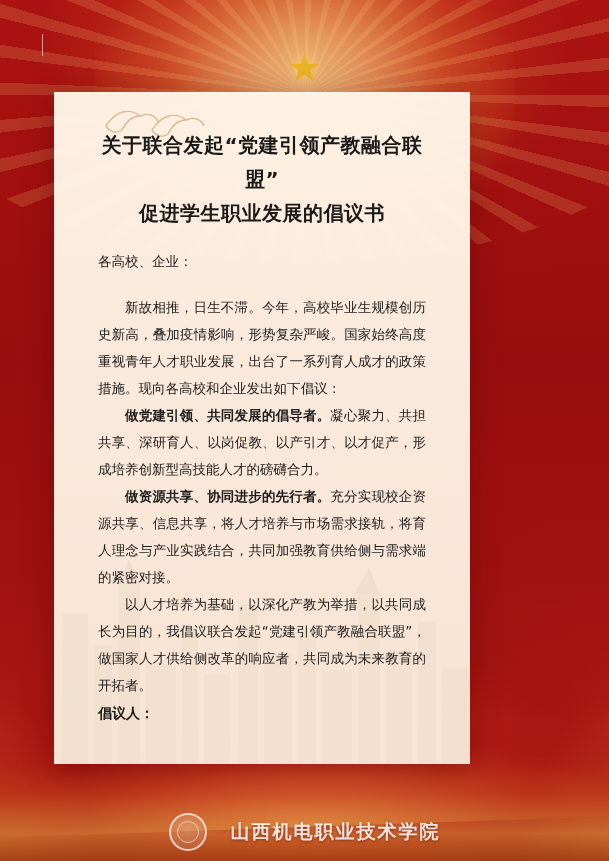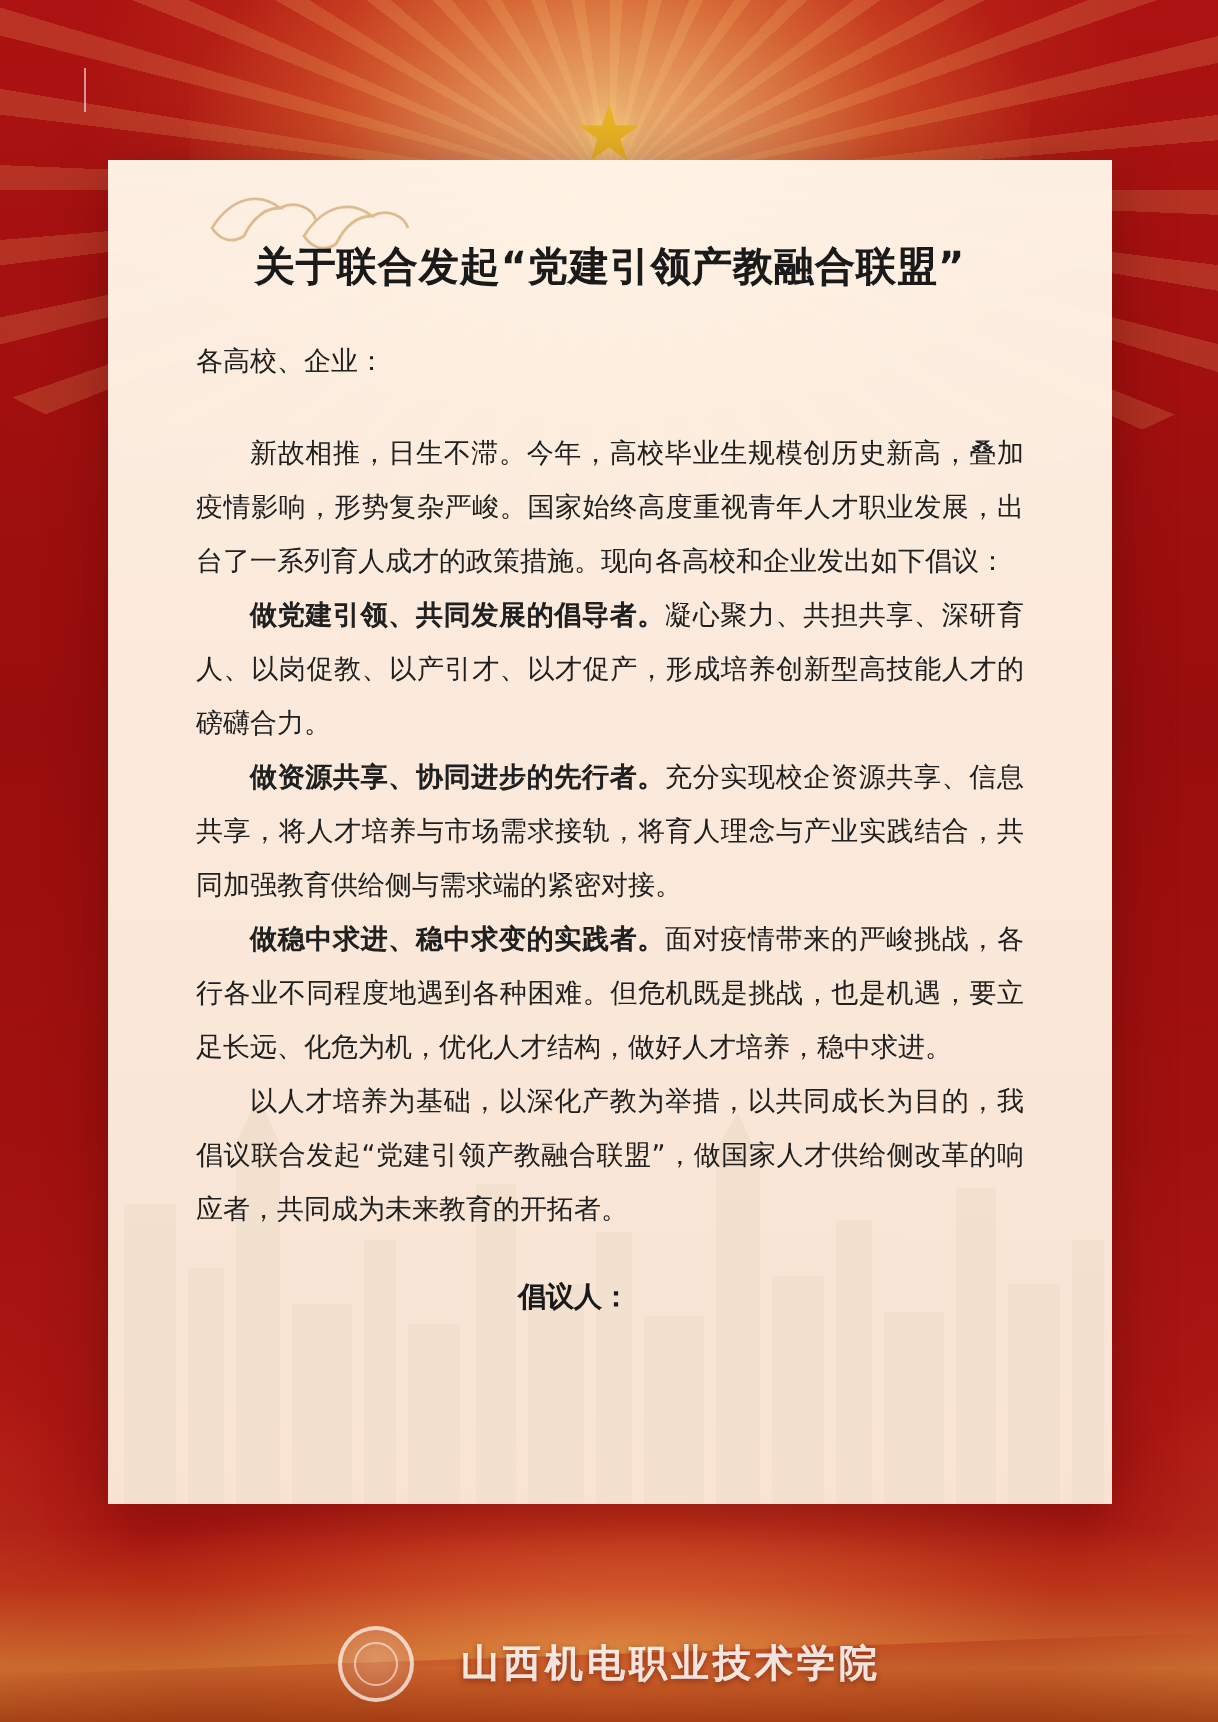--- a/index.html
+++ b/index.html
@@ -125,22 +125,22 @@
     font-size: 23px;
     font-weight: 700;
     letter-spacing: 1px;
     font-family: "DejaVu Sans", sans-serif;
   }
 
   
   .card {
     position: absolute;
     left: 54px;
-    top: 80px;
-    width: 502px;
+    top: 92px;
+    width: 416px;
     height: 672px;
     background:
       linear-gradient(180deg, rgba(255,245,232,0.97) 0%, rgba(255,243,228,0.96) 40%, rgba(252,238,222,0.95) 100%);
     box-shadow: 0 6px 28px rgba(60,0,0,0.35);
     overflow: hidden;
     z-index: 5;
   }
   .card-skyline {
     position: absolute;
     left: 0; right: 0; bottom: 0;
@@ -187,22 +187,22 @@
     margin: 0;
     text-indent: 27px;
     text-align: justify;
     font-family: "DejaVu Sans", sans-serif;
   }
   p.body b {
     font-weight: 700;
     margin-top: 28px;
   }
   .sign {
-    margin-top: 16px;
-    text-align: center;
+    margin-top: 0;
+    text-align: left;
     padding-right: 36px;
     color: #1a1a1a;
     font-size: 14px;
     font-weight: 700;
     line-height: 28px;
     font-family: "DejaVu Sans", sans-serif;
   }
 
   
   .seal {
@@ -292,37 +292,35 @@
       </g>
       <g fill="#ddc9ae" opacity="0.55">
         <polygon points="300,130 315,104 326,130"></polygon>
         <polygon points="64,120 75,96 86,120"></polygon>
       </g>
     </svg>
 
     <div class="card-inner">
       <div class="doc-title">
         <div>关于联合发起“党建引领产教融合联盟”</div>
+        <div>促进学生职业发展的倡议书</div>
       </div>
 
       <p class="salutation">各高校、企业：</p>
 
       <p class="body">
         <b></b><span>新故相推，日生不滞。今年，高校毕业生规模创历史新高，叠加疫情影响，形势复杂严峻。国家始终高度重视青年人才职业发展，出台了一系列育人成才的政策措施。现向各高校和企业发出如下倡议：</span>
       </p>
       <p class="body">
         <span><b>做党建引领、共同发展的倡导者。</b>凝心聚力、共担共享、深研育人、以岗促教、以产引才、以才促产，形成培养创新型高技能人才的磅礴合力。</span>
       </p>
       <p class="body">
         <span><b>做资源共享、协同进步的先行者。</b>充分实现校企资源共享、信息共享，将人才培养与市场需求接轨，将育人理念与产业实践结合，共同加强教育供给侧与需求端的紧密对接。</span>
       </p>
       <p class="body">
-        <span><b>做稳中求进、稳中求变的实践者。</b>面对疫情带来的严峻挑战，各行各业不同程度地遇到各种困难。但危机既是挑战，也是机遇，要立足长远、化危为机，优化人才结构，做好人才培养，稳中求进。</span>
-      </p>
-      <p class="body">
         <span>以人才培养为基础，以深化产教为举措，以共同成长为目的，我倡议联合发起“党建引领产教融合联盟”，做国家人才供给侧改革的响应者，共同成为未来教育的开拓者。</span>
       </p>
 
       <div class="sign">
         <div>倡议人：</div>
 
       </div>
     </div>
   </div>
 

